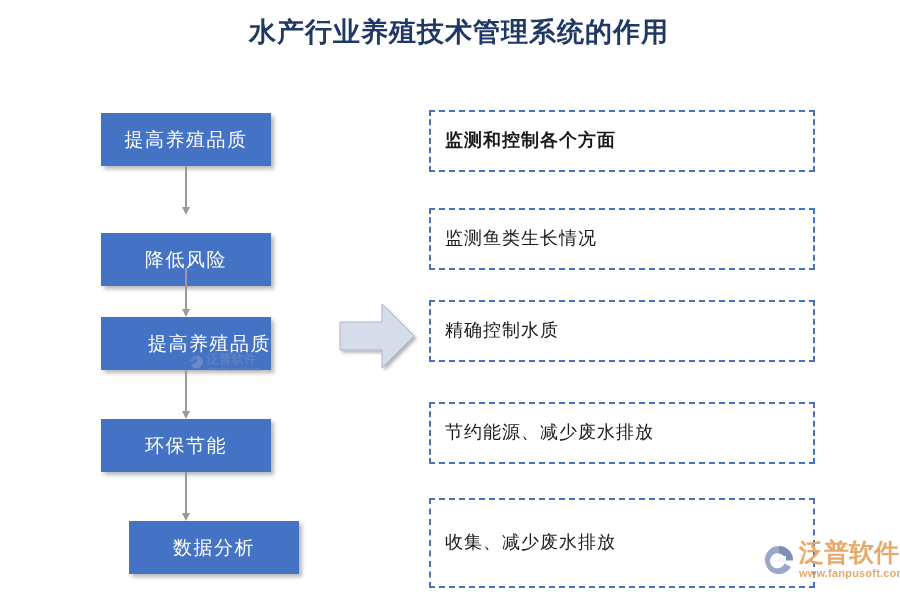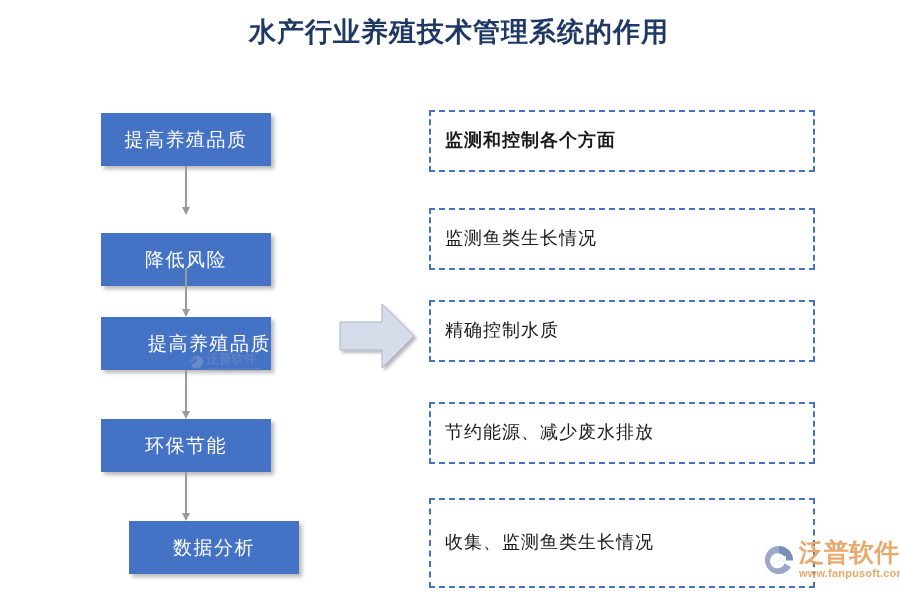--- a/index.html
+++ b/index.html
@@ -255,21 +255,21 @@
 
 <div class="panel p2">
   <span class="panel-text">精确控制水质</span>
 </div>
 
 <div class="panel p3">
   <span class="panel-text">节约能源、减少废水排放</span>
 </div>
 
 <div class="panel p4">
-  <span class="panel-text">收集、监测鱼类生长情况</span>
+  <span class="panel-text">收集、减少废水排放</span>
 </div>
 
 <div class="wm wm-faint">
   <div class="wm-badge">
     <svg width="34" height="34" viewBox="0 0 34 34" xmlns="http://www.w3.org/2000/svg">
       <path d="M4 17 A13 13 0 0 1 17 4 L17 11 A6 6 0 0 0 11 17 Z" fill="#7b8fc4"></path>
       <path d="M17 4 A13 13 0 0 1 30 17 A13 13 0 0 1 17 30 A13 13 0 0 1 6 24 L17 17 Z" fill="#8fa2d0"></path>
     </svg>
   </div>
   <div class="wm-textcol">

